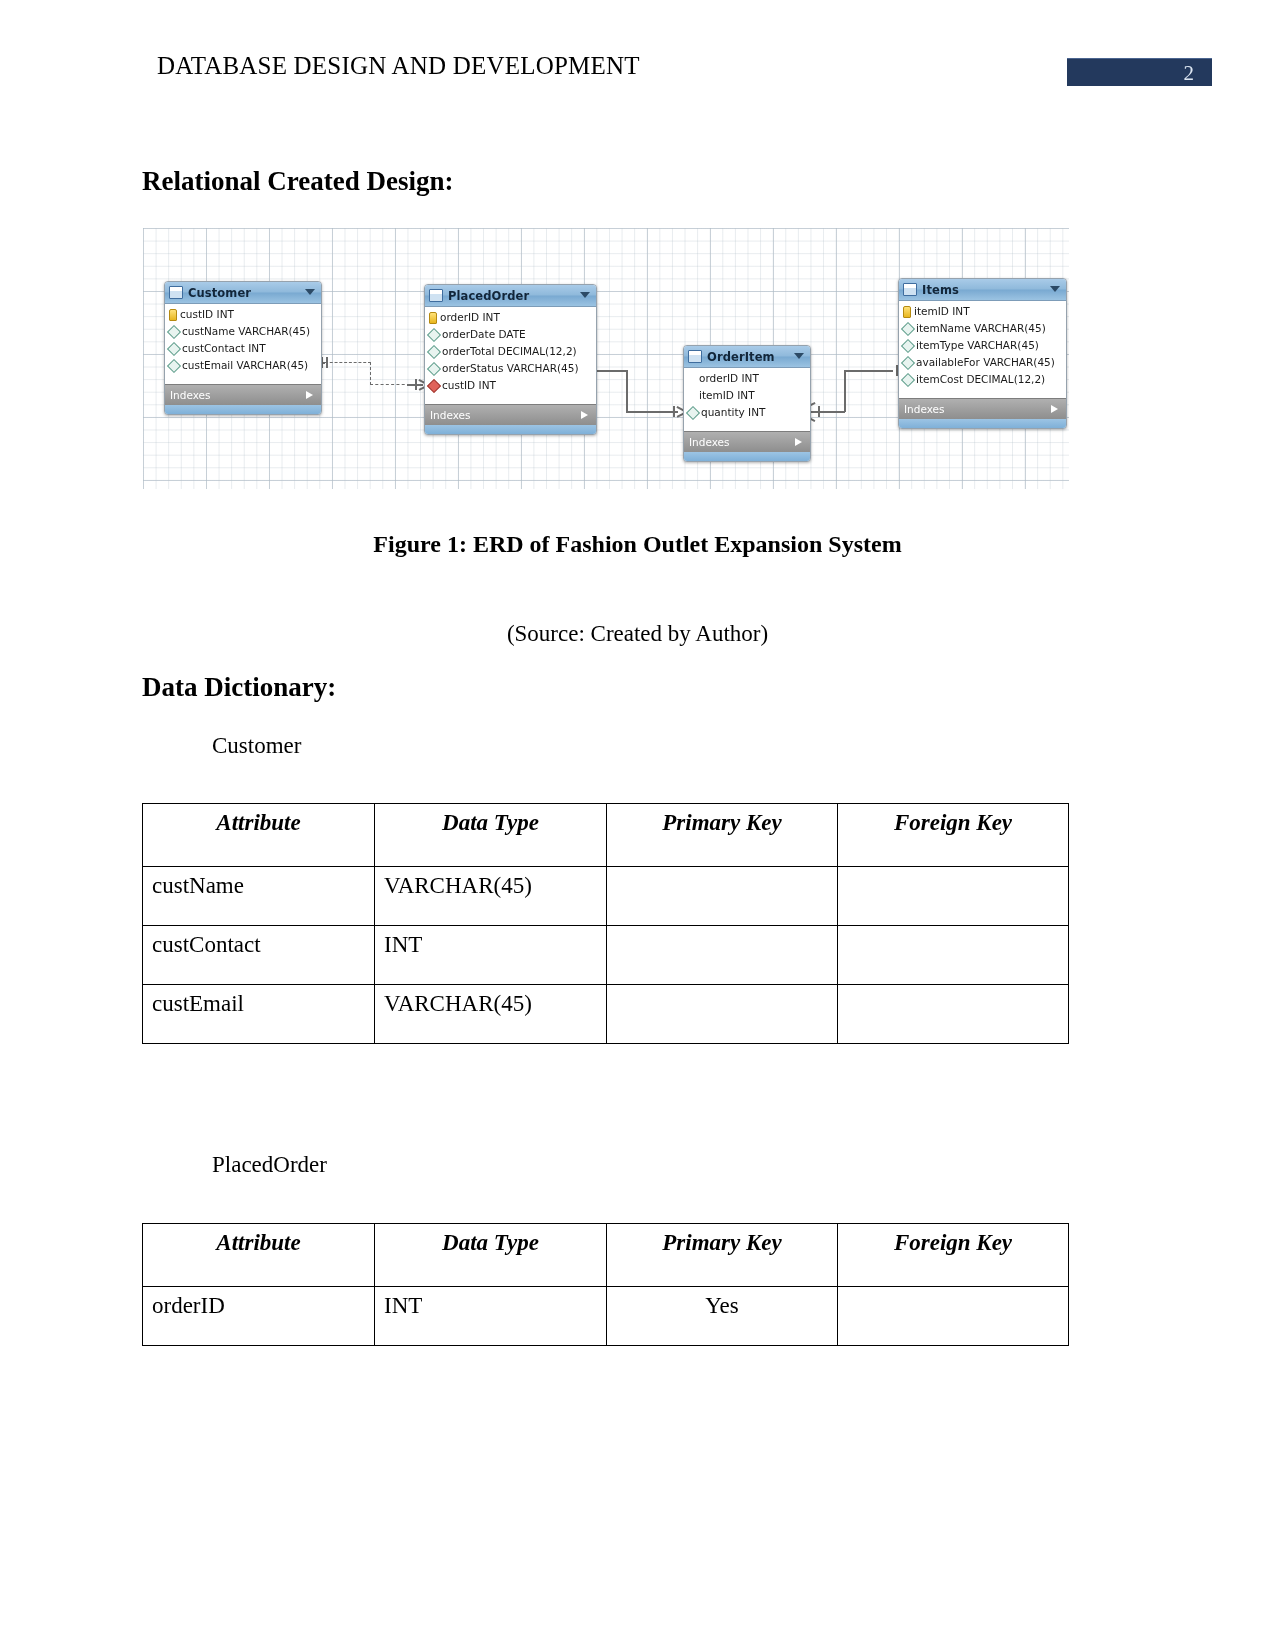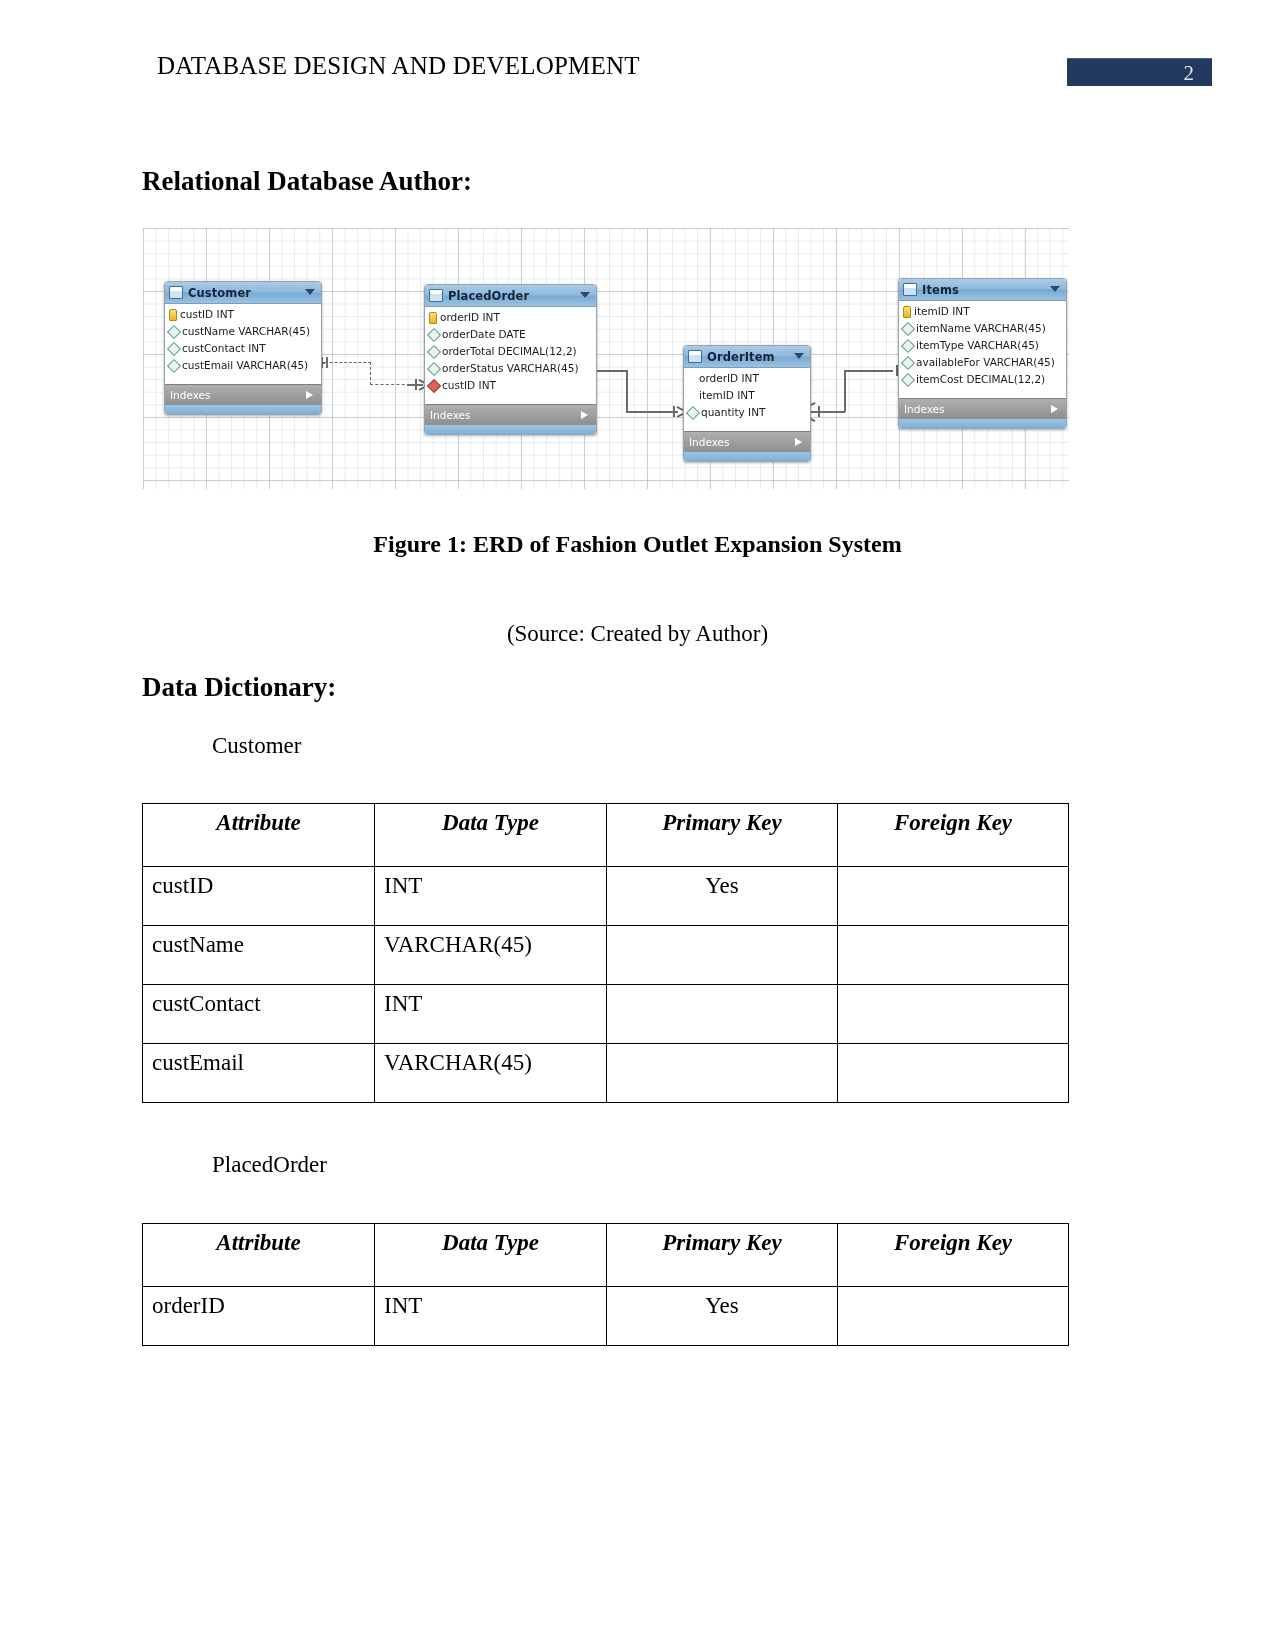--- a/index.html
+++ b/index.html
@@ -253,21 +253,21 @@
 </head>
 <body>
 
 <div class="doc-header">
   <div class="hdr-title">DATABASE DESIGN AND DEVELOPMENT</div>
 </div>
 <div class="page-badge">
   <span class="num">2</span>
 </div>
 
-<div class="h-section" id="heading-rdd">Relational Database Author:</div>
+<div class="h-section" id="heading-rdd">Relational Created Design:</div>
 
 <div class="erd-canvas">
 
   <div class="erd-line h" style="left:176px; top:134px; width:6px;"></div>
   <div class="erd-line dash-h" style="left:182px; top:134px; width:46px;"></div>
   <div class="erd-line dash-v" style="left:227px; top:134px; height:23px;"></div>
   <div class="erd-line dash-h" style="left:227px; top:156px; width:40px;"></div>
   <div class="erd-line h" style="left:264px; top:156px; width:16px;"></div>
 
   <div class="erd-line v" style="left:178px; top:129px; height:11px;"></div>
@@ -429,26 +429,20 @@
   <thead>
     <tr>
       <th>Attribute</th>
       <th>Data Type</th>
       <th>Primary Key</th>
       <th>Foreign Key</th>
     </tr>
   </thead>
   <tbody>
     <tr>
-      <td>custID</td>
-      <td>INT</td>
-      <td class="center">Yes</td>
-      <td class="center"></td>
-    </tr>
-    <tr>
       <td>custName</td>
       <td>VARCHAR(45)</td>
       <td class="center"></td>
       <td class="center"></td>
     </tr>
     <tr>
       <td>custContact</td>
       <td>INT</td>
       <td class="center"></td>
       <td class="center"></td>

